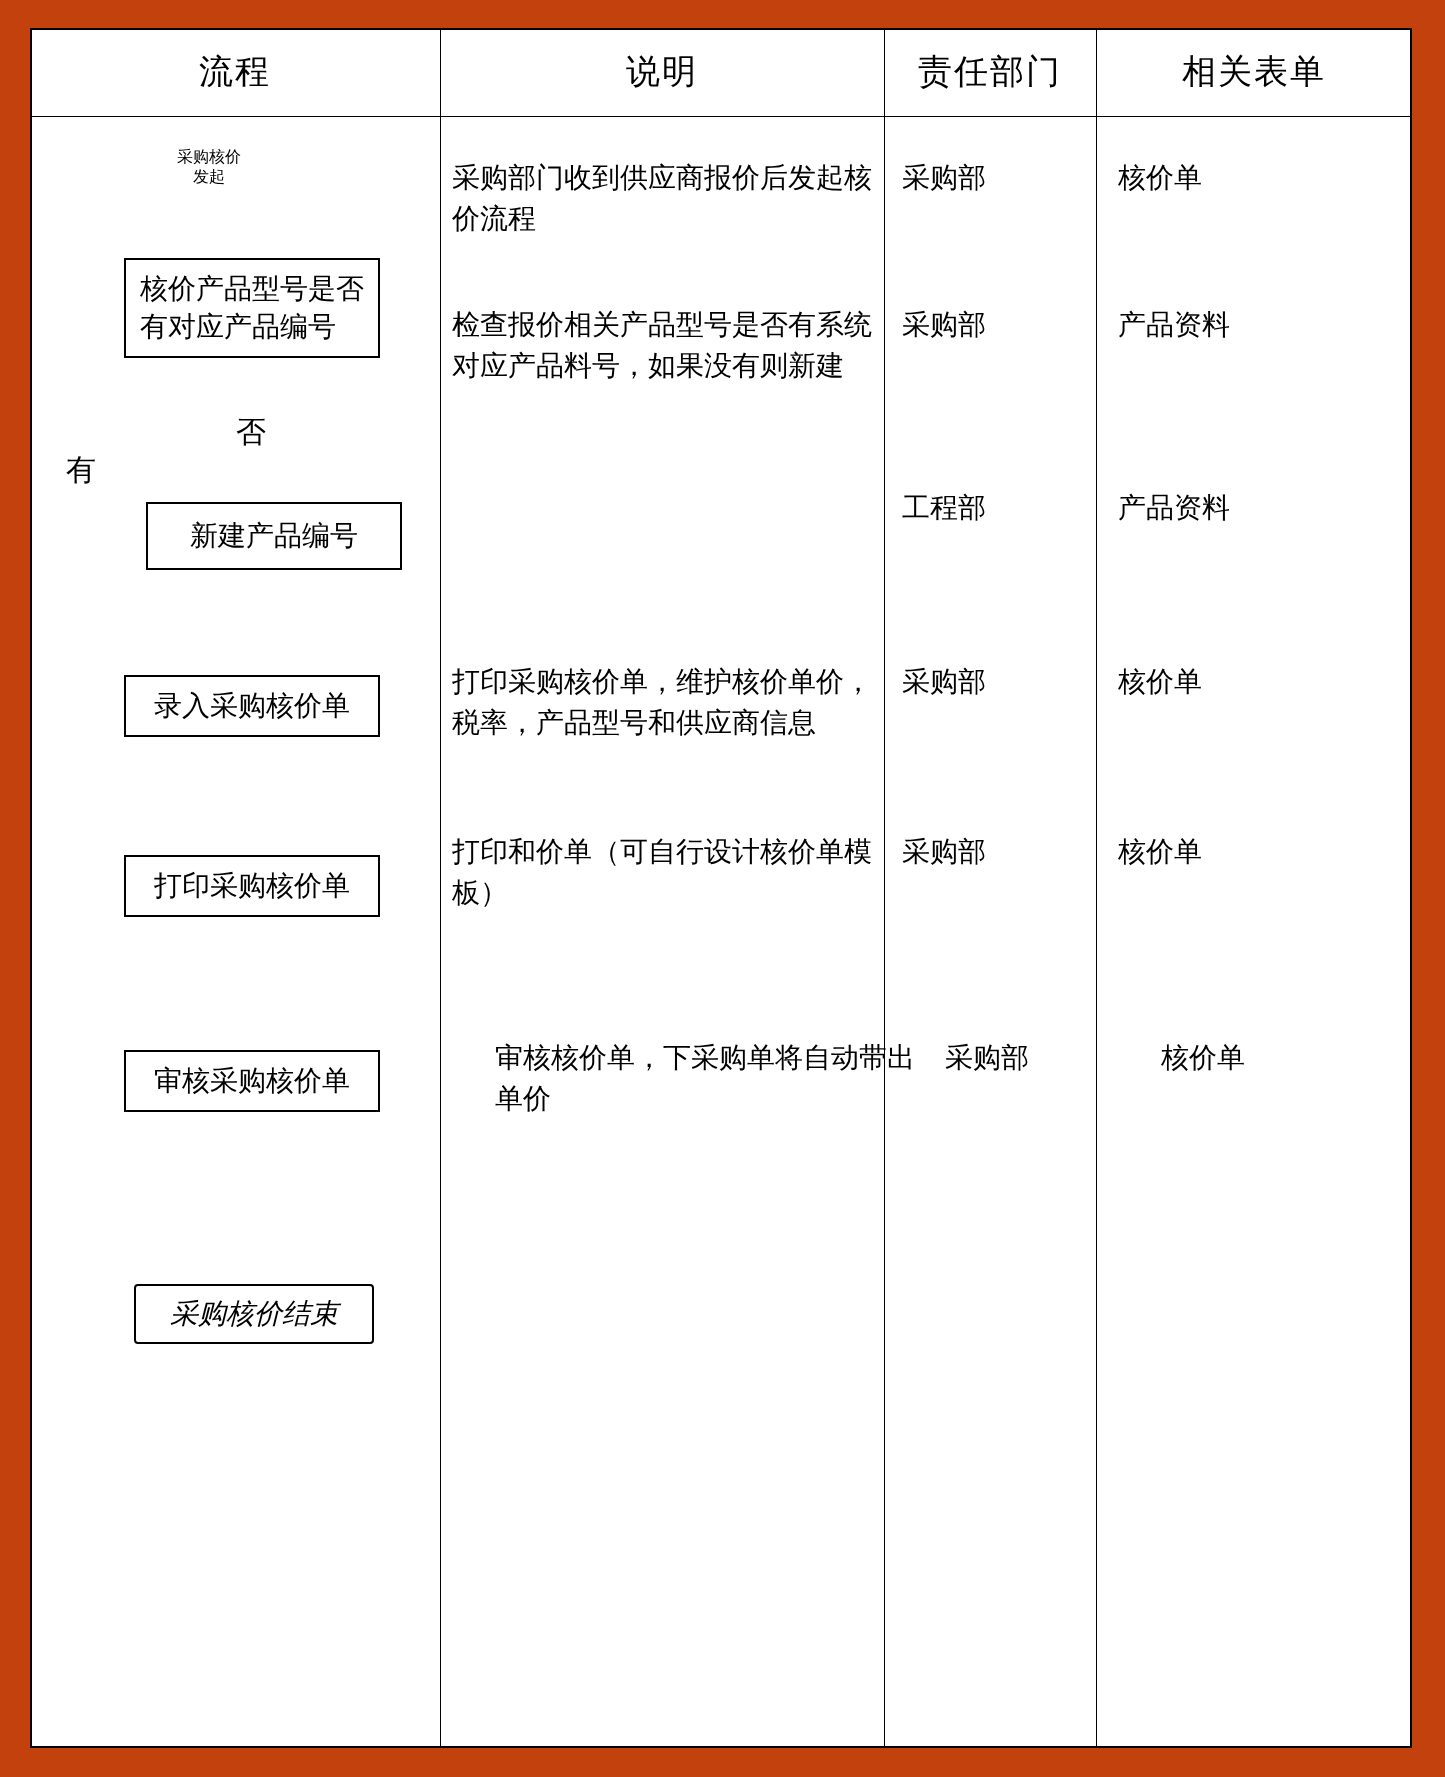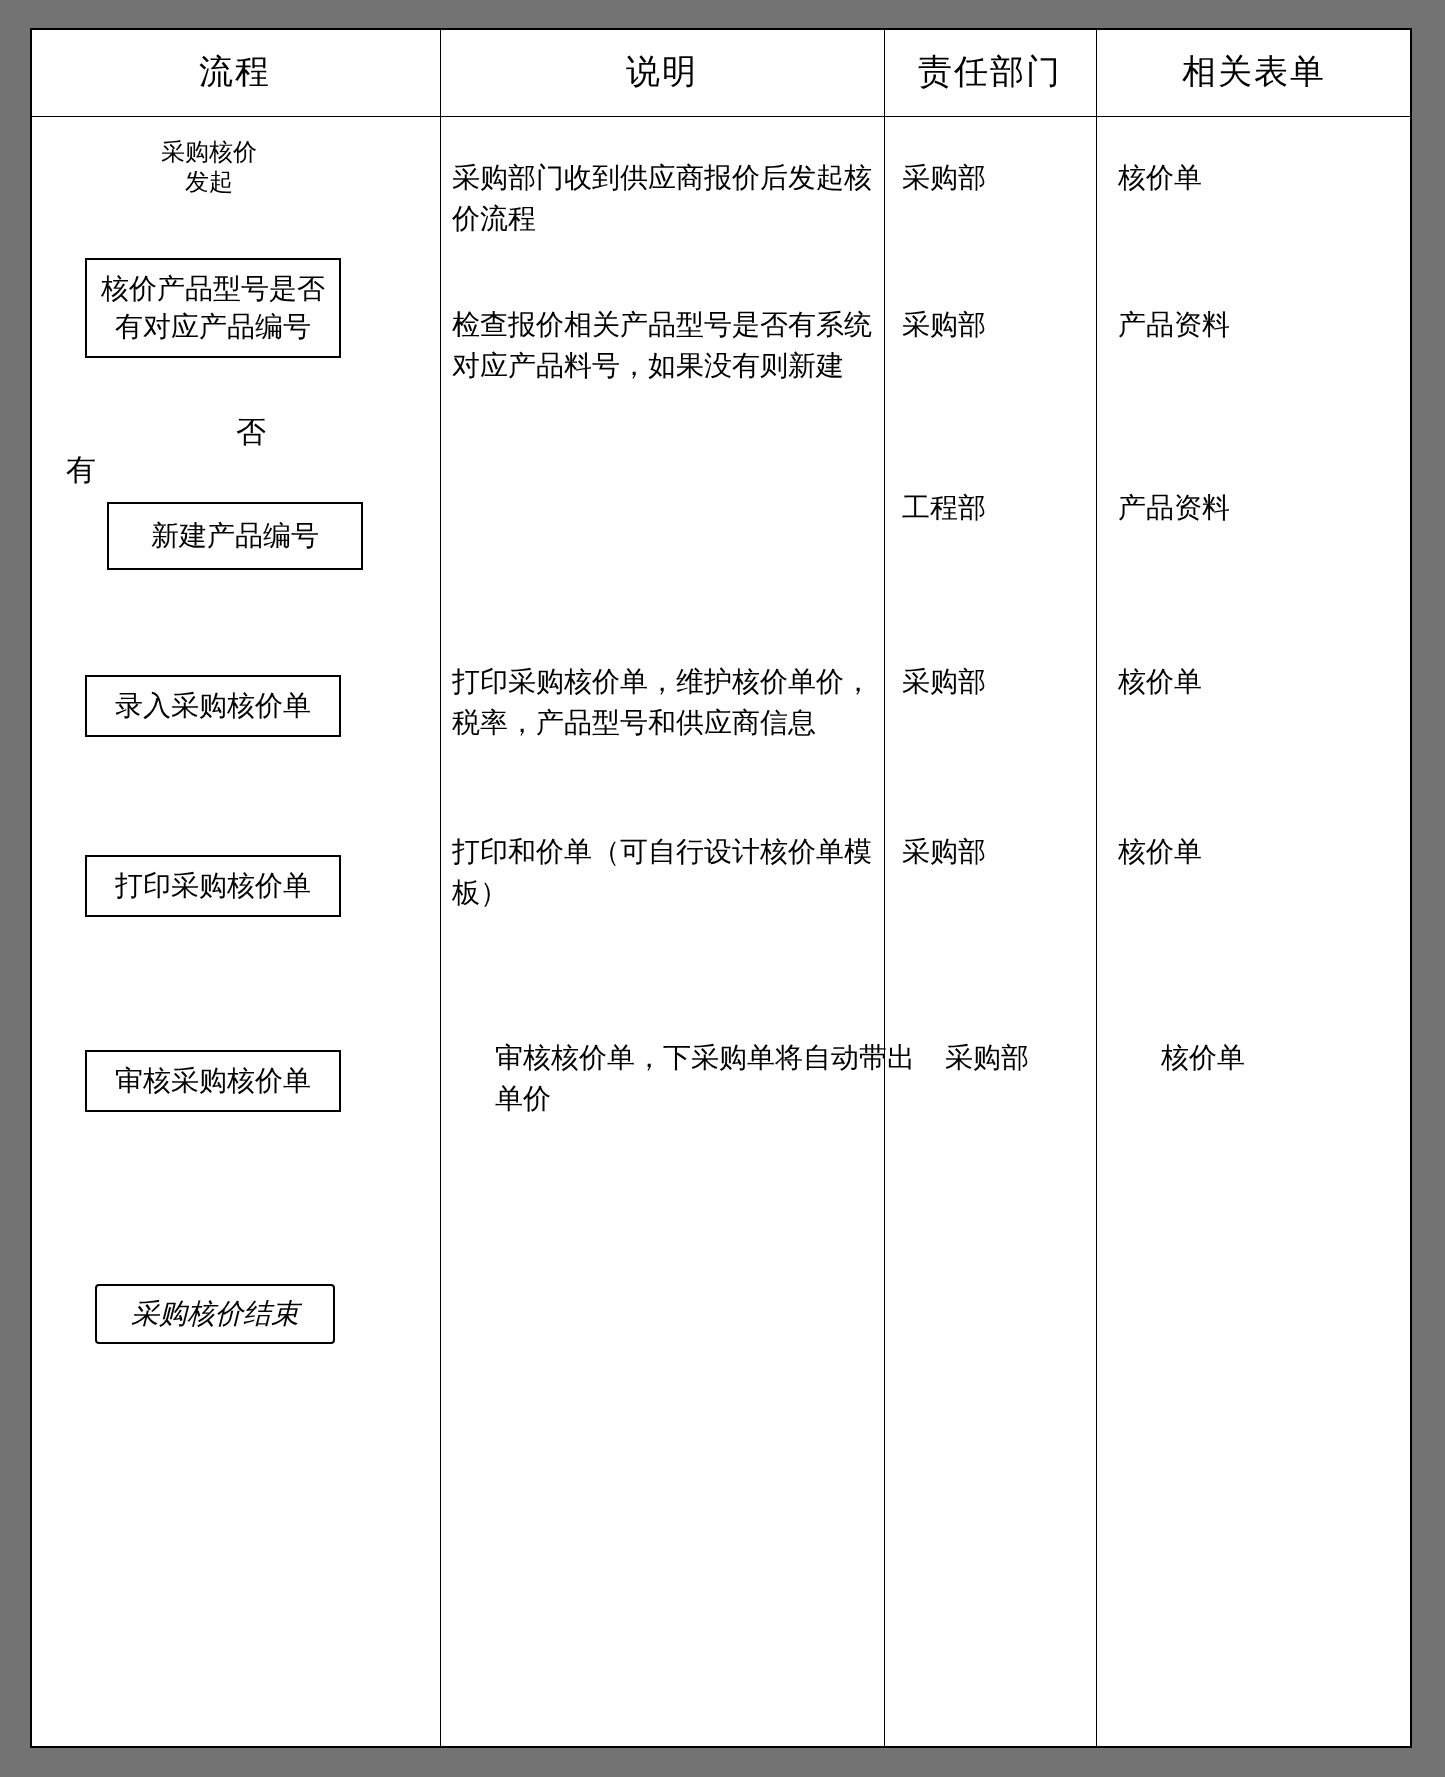--- a/index.html
+++ b/index.html
@@ -1,19 +1,19 @@
 <!DOCTYPE html>
 <html><head>
 <meta charset="utf-8">
 <style>
   html,body{margin:0;padding:0;background:#ffffff;}
   .page{
     position:relative;
     width:1445px;height:1777px;
-    background:#737373;
+    background:#c2410c;
     font-family:"Liberation Serif","DejaVu Serif",serif;
     color:#000000;
     overflow:hidden;
   }
   
   .table-frame{
     position:absolute;left:30px;top:28px;
     width:1382px;height:1720px;
     border:2px solid #000;
     box-sizing:border-box;
@@ -36,33 +36,34 @@
   .hcell.c2{left:410px;width:444px;}
   .hcell.c3{left:854px;width:212px;}
   .hcell.c4{left:1066px;width:316px;}
 
   
   .flow-svg{position:absolute;left:0;top:0;width:1445px;height:1777px;}
   .node{
     position:absolute;box-sizing:border-box;
     border:2px solid #000;background:#fff;
     display:flex;align-items:center;justify-content:center;
-    text-align:center;font-size:28px;line-height:1.35;
+    text-align:left;font-size:28px;line-height:1.35;
     white-space:pre-line;
+    margin-left:39px;
   }
   .node.decision{left:85px;top:258px;width:256px;height:100px;}
   .node.create{left:107px;top:502px;width:256px;height:68px;}
   .node.enter{left:85px;top:675px;width:256px;height:62px;}
   .node.print{left:85px;top:855px;width:256px;height:62px;}
   .node.review{left:85px;top:1050px;width:256px;height:62px;}
   .node.end{left:95px;top:1284px;width:240px;height:60px;border-radius:4px;font-style:italic;}
   .hex-label{
     position:absolute;left:80px;top:122px;width:258px;height:90px;
     display:flex;align-items:center;justify-content:center;text-align:center;
-    font-size:24px;line-height:1.25;white-space:pre-line;
+    font-size:16px;line-height:1.25;white-space:pre-line;
   }
   .edge-label{position:absolute;font-size:30px;}
   .edge-label.no{left:236px;top:412px;}
   .edge-label.yes{left:66px;top:450px;}
 
   
   .row-desc{position:absolute;left:452px;width:426px;font-size:28px;line-height:1.45;}
   .row-dept{position:absolute;left:902px;width:180px;font-size:28px;line-height:1.45;}
   .row-form{position:absolute;left:1118px;width:270px;font-size:28px;line-height:1.45;}
   .rt1{top:158px;} .rt2{top:293px;margin-top:12px;} .rt3{top:488px;}

